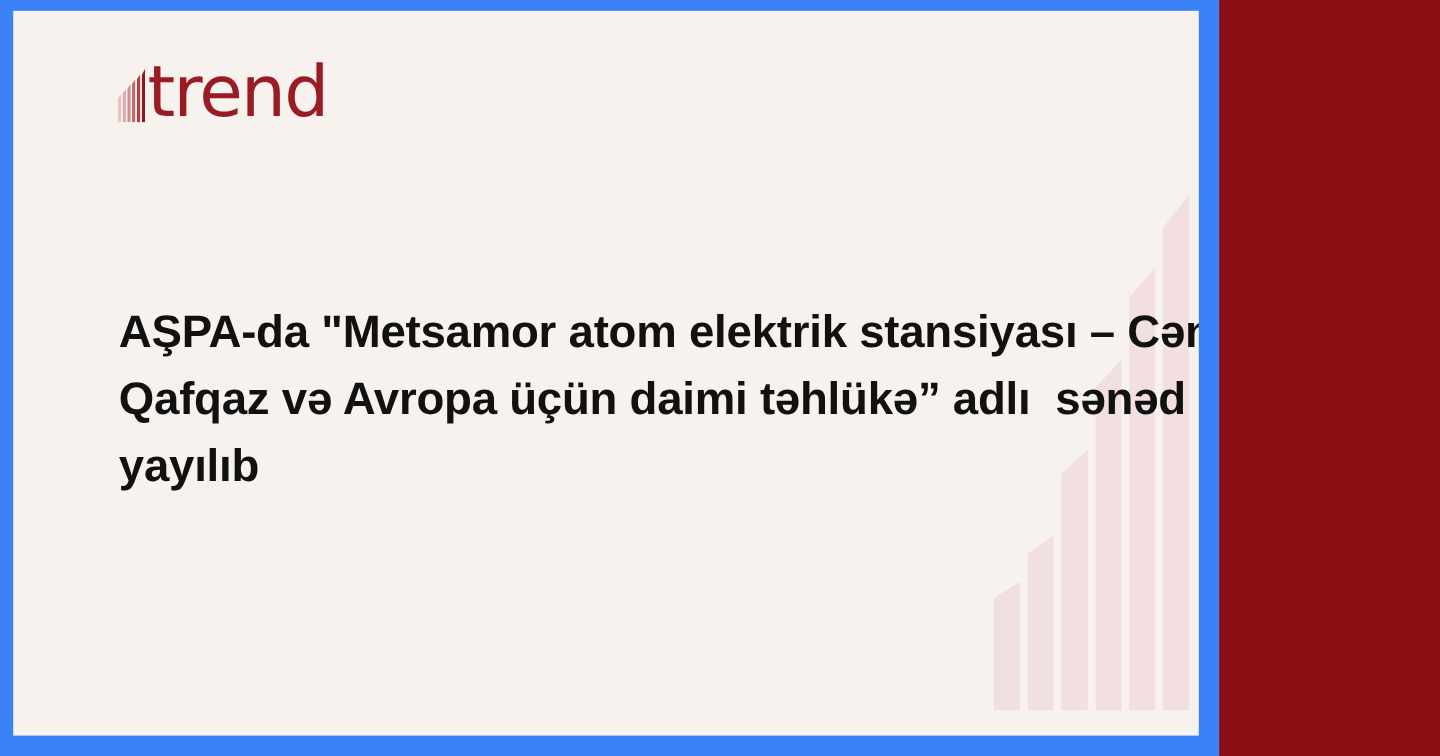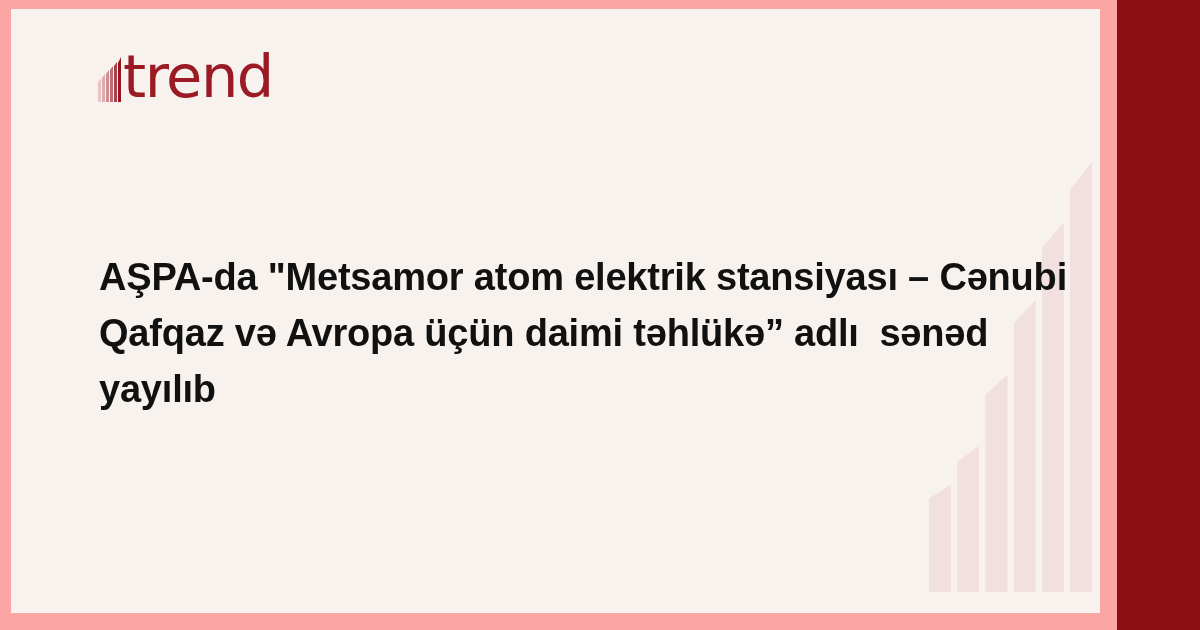--- a/index.html
+++ b/index.html
@@ -10,24 +10,24 @@
     width: 1200px;
     height: 630px;
     overflow: hidden;
     background: #8B0E14;
     font-family: "Liberation Sans", sans-serif;
   }
 
   
   .card {
     position: relative;
-    width: 1117px;
+    width: 1016px;
     height: 630px;
     box-sizing: border-box;
-    background: #fca5a5;
+    background: #3b82f6;
     padding: 9px 17px 17px 11px;
   }
 
   .canvas {
     position: relative;
     width: 100%;
     height: 100%;
     background: #F7F2ED;
     overflow: hidden;
   }

